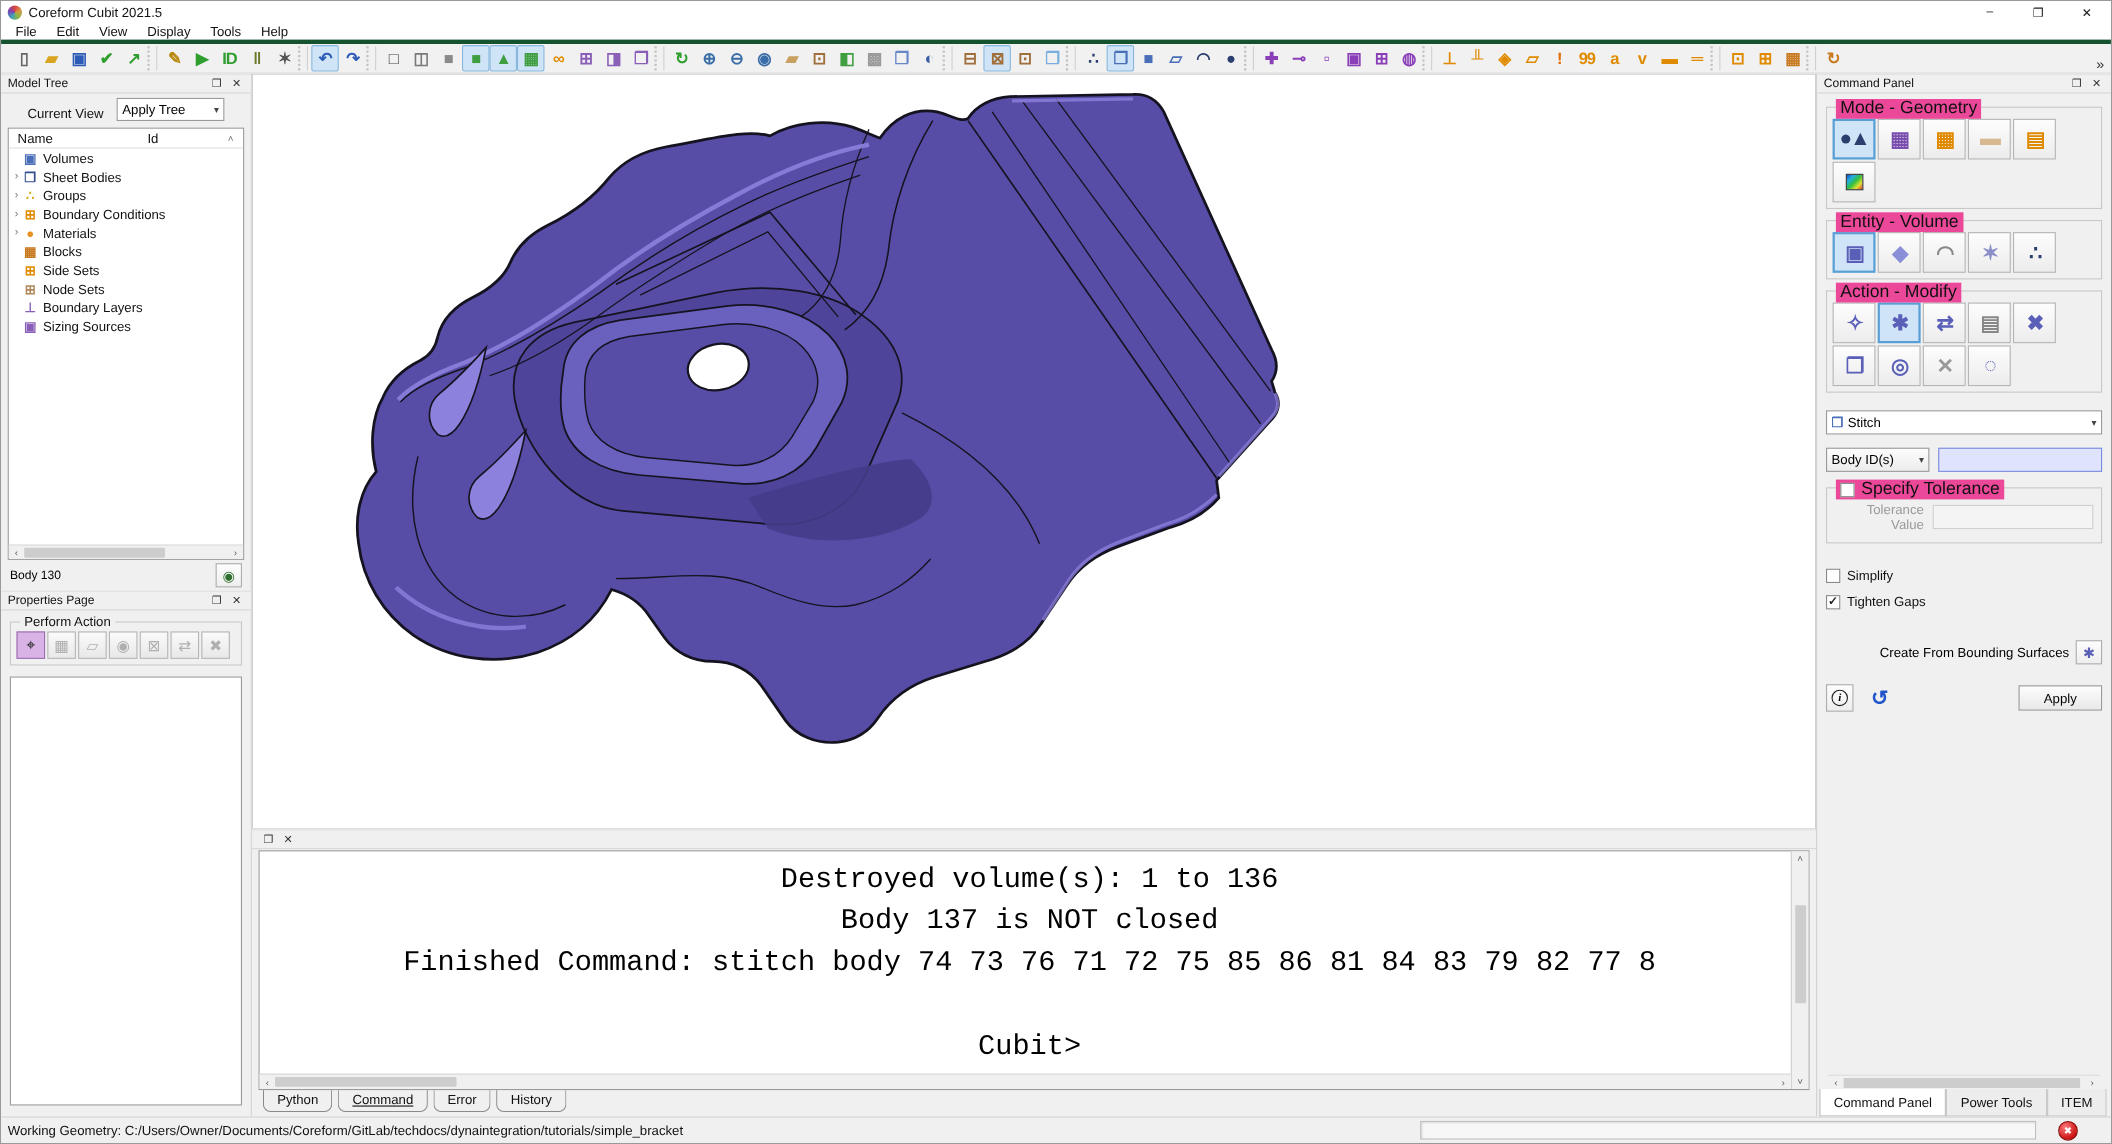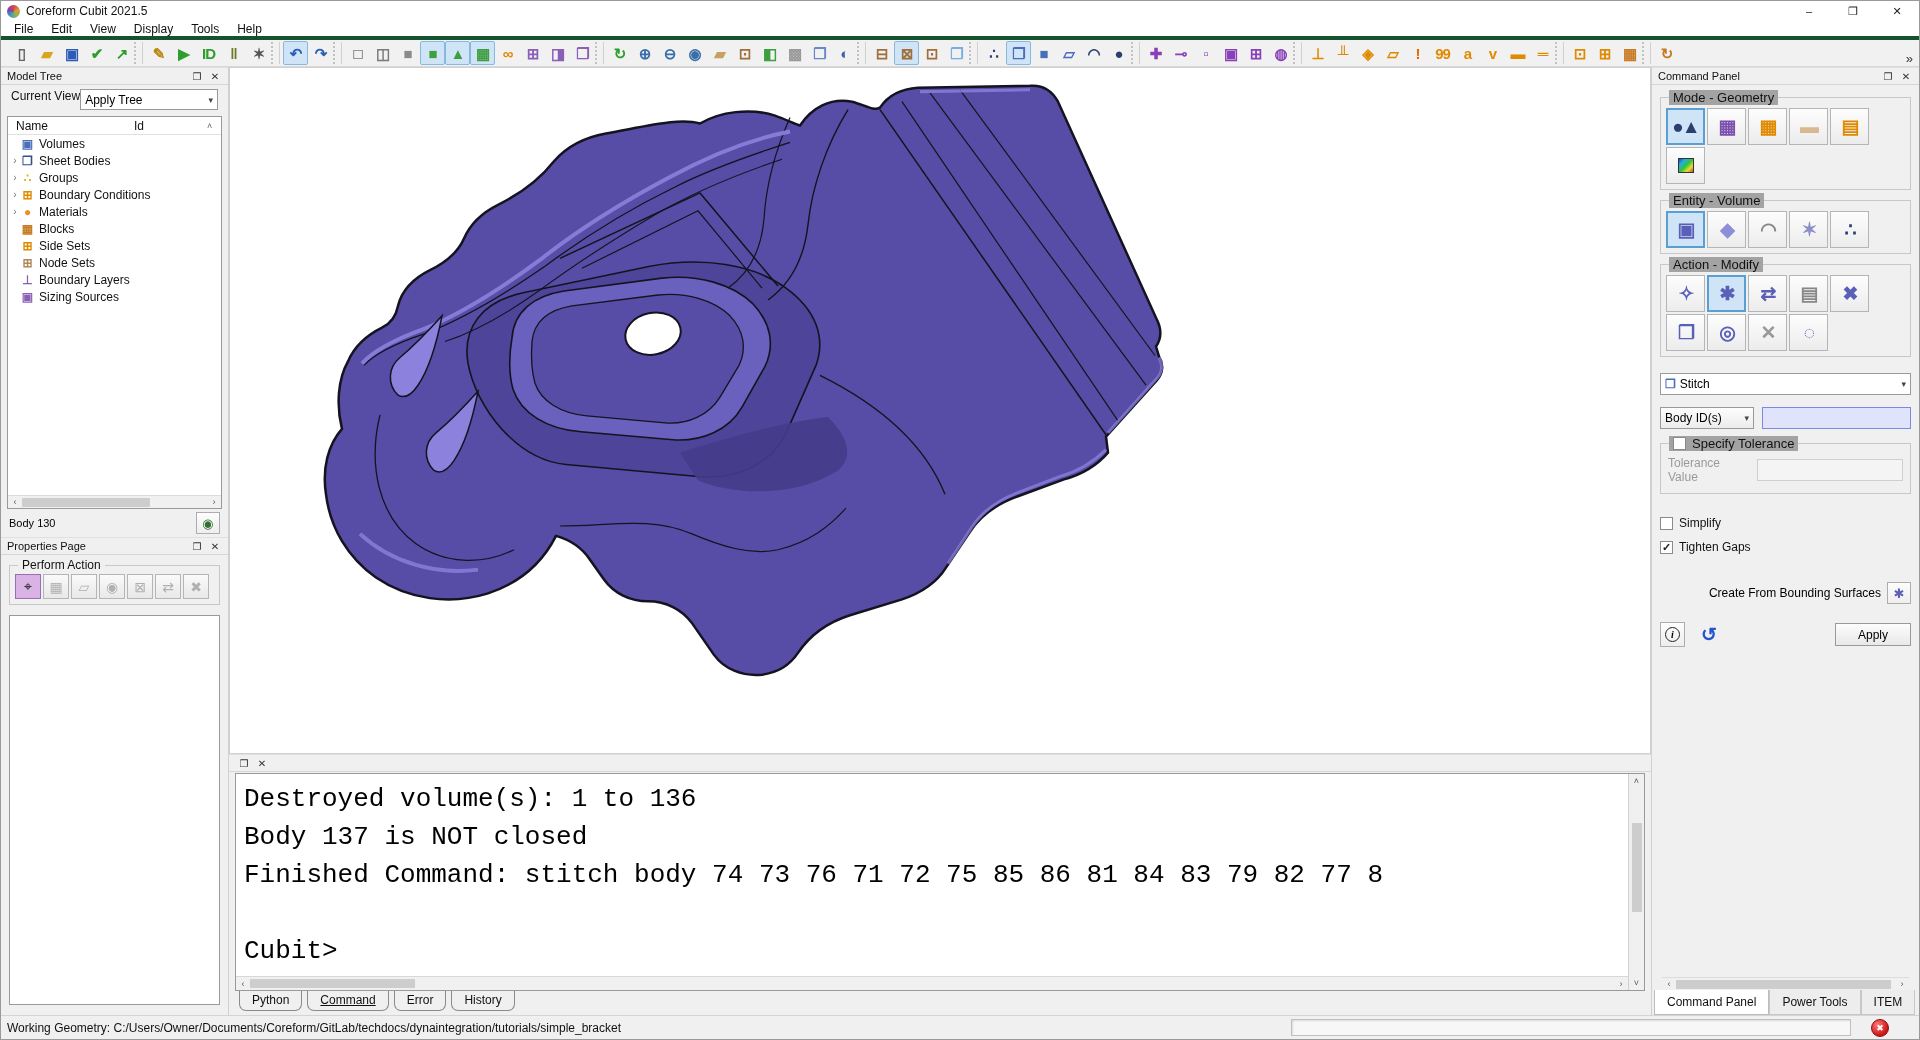--- a/index.html
+++ b/index.html
@@ -29,21 +29,21 @@
   #main { flex:1 1 auto; display:grid; grid-template-columns:228px 1fr 268px; min-height:0; }
 
   
   .ptitle { height:18px; background:#f0f0f0; border-top:1px solid #e0e0e0; border-bottom:1px solid #d6d6d6; display:flex; align-items:center; padding:0 4px 0 6px; flex:0 0 auto; }
   .ptitle .pt { font-size:11px; color:#111; flex:1; }
   .pbtn { width:18px; text-align:center; font-size:10px; color:#333; }
 
   
   #left-dock { display:flex; flex-direction:column; border-right:1px solid #d0d0d0; background:#f0f0f0; min-height:0; }
   #model-tree-panel { height:470px; display:flex; flex-direction:column; }
-  #view-row { display:flex; align-items:flex-start; padding:4px 10px; gap:0; }
+  #view-row { display:flex; align-items:flex-end; padding:4px 24px; gap:12px; }
   #view-row .lbl { font-size:12px; color:#111; }
   .combo { background:#fff; border:1px solid #9a9a9a; height:21px; display:flex; align-items:center; padding:0 4px; font-size:12px; gap:4px; }
   .combo .caret { margin-left:auto; font-size:9px; color:#444; }
   #cv-combo { flex:1; }
   #tree-box { flex:1; margin:2px 6px 0 6px; background:#fff; border:1px solid #9a9a9a; display:flex; flex-direction:column; min-height:0; }
   #tree-header { display:flex; border-bottom:1px solid #e0e0e0; height:18px; align-items:center; font-size:12px; color:#111; flex:0 0 auto; }
   #tree-header .c1 { width:126px; padding-left:8px; }
   #tree-header .c2 { flex:1; }
   #tree-header .sort { width:14px; font-size:9px; color:#666; }
   #tree-rows { flex:1; overflow:hidden; }
@@ -67,47 +67,47 @@
   .pabtn.dis [data-icon] { color:#b0b0b0 !important; }
   #props-empty { flex:1; background:#fff; border:1px solid #9a9a9a; margin:4px 8px 10px 8px; }
 
   
   #center { display:flex; flex-direction:column; min-width:0; min-height:0; background:#f0f0f0; }
   #viewport { flex:1; background:#ffffff; border:1px solid #d0d0d0; min-height:0; }
   #viewport svg { width:100%; height:100%; display:block; }
 
   #console-panel { height:261px; display:flex; flex-direction:column; flex:0 0 auto; }
   #console-box { flex:1; margin:1px 6px 0 6px; background:#fff; border:1px solid #9a9a9a; display:flex; min-height:0; position:relative; }
-  #console-lines { flex:1; overflow:hidden; padding:6px 0 0 8px; }
+  #console-lines { flex:1; overflow:hidden; padding:6px 0 0 8px;text-align:center; }
   .cline { font-family:"Liberation Mono", monospace; font-size:26px; line-height:38px; min-height:38px; white-space:pre; color:#000; }
   .vscroll { width:16px; border-left:1px solid #d0d0d0; background:#f0f0f0; display:flex; flex-direction:column; align-items:center; flex:0 0 auto; }
   .vscroll .arr { height:14px; font-size:9px; color:#555; line-height:14px; }
   .vthumb { width:10px; background:#cdcdcd; border-radius:1px; }
   #console-hscroll { position:absolute; left:0; right:16px; bottom:0; height:14px; background:#f0f0f0; border-top:1px solid #d8d8d8; display:flex; align-items:center; }
   #console-tabs { height:24px; display:flex; align-items:flex-start; padding-left:10px; gap:5px; flex:0 0 auto; }
   .ctab { border:1px solid #8a8a8a; border-top:none; border-radius:0 0 7px 7px; padding:2px 12px 3px 12px; font-size:12px; color:#111; background:#f0f0f0; }
   .ctab.sel { text-decoration:underline; }
 
   
   #right-dock { border-left:1px solid #d0d0d0; background:#f0f0f0; display:flex; flex-direction:column; min-height:0; }
   #cp-content { padding:2px 8px 0 8px; flex:1; min-height:0; overflow:hidden; display:flex; flex-direction:column; }
   .cp-group { border:1px solid #c8c8c8; position:relative; padding:10px 5px 5px 5px; margin-top:10px; }
-  .cp-group > .glabel { position:absolute; top:-8px; left:8px; background:#a3a3a3; padding:0 4px; font-size:13px; color:#111; }
+  .cp-group > .glabel { position:absolute; top:-8px; left:8px; background:#ec4899; padding:0 4px; font-size:16px; color:#111; }
   .btnrow { display:flex; flex-wrap:wrap; gap:2px; }
   .cpbtn { width:39px; height:37px; border:1px solid #b5b5b5; background:linear-gradient(#fdfdfd,#ececec); display:flex; align-items:center; justify-content:center; }
   .cpbtn.sel { background:#cfe4f7; border:2px solid #5a9fd4; }
   .cpbtn .tg { font-size:19px; font-weight:bold; letter-spacing:-2px; }
   #stitch-combo { margin:16px 0 12px 0; height:22px; }
   #bodyid-row { display:flex; gap:8px; align-items:center; }
   #bodyid-combo { width:94px; height:22px; background:linear-gradient(#fdfdfd,#ececec); }
   .tinput { flex:1; height:22px; border:1px solid #7a8ae0; background:#dfe3fb; font-size:12px; padding:0 4px; }
   .tinput.dis { background:#f4f4f4; border:1px solid #cfcfcf; }
   .checkrow { display:flex; align-items:center; gap:6px; font-size:12px; color:#111; }
   .cbx { width:13px; height:13px; border:1px solid #8a8a8a; background:#fff; font-size:11px; line-height:11px; text-align:center; color:#222; font-weight:bold; }
-  #tol-group { margin-top:14px; padding-top:6px; }
+  #tol-group { margin-top:14px; padding-top:6px;text-align:right; }
   #tol-group .glabel { display:flex; align-items:center; gap:6px; }
   #tol-row { display:flex; align-items:center; gap:8px; padding:6px 2px 4px 2px; }
   #tol-row .lbl { font-size:12px; color:#9a9a9a; }
   #tol-row .tinput { width:146px; flex:none; }
   #simplify-row { margin-top:22px; }
   #tighten-row { margin-top:10px; }
   #bounding-row { margin-top:28px; display:flex; justify-content:flex-end; align-items:center; gap:6px; font-size:12px; }
   #cp-bottom { margin-top:18px; display:flex; align-items:center; }
   #info-button { width:25px; height:25px; border:1px solid #adadad; background:linear-gradient(#fdfdfd,#eee); display:flex; align-items:center; justify-content:center; }
   #info-button .ring { width:15px; height:15px; border:1.5px solid #222; border-radius:50%; font-size:10px; display:flex; align-items:center; justify-content:center; font-family:"Liberation Serif",serif; font-style:italic; font-weight:bold; }

